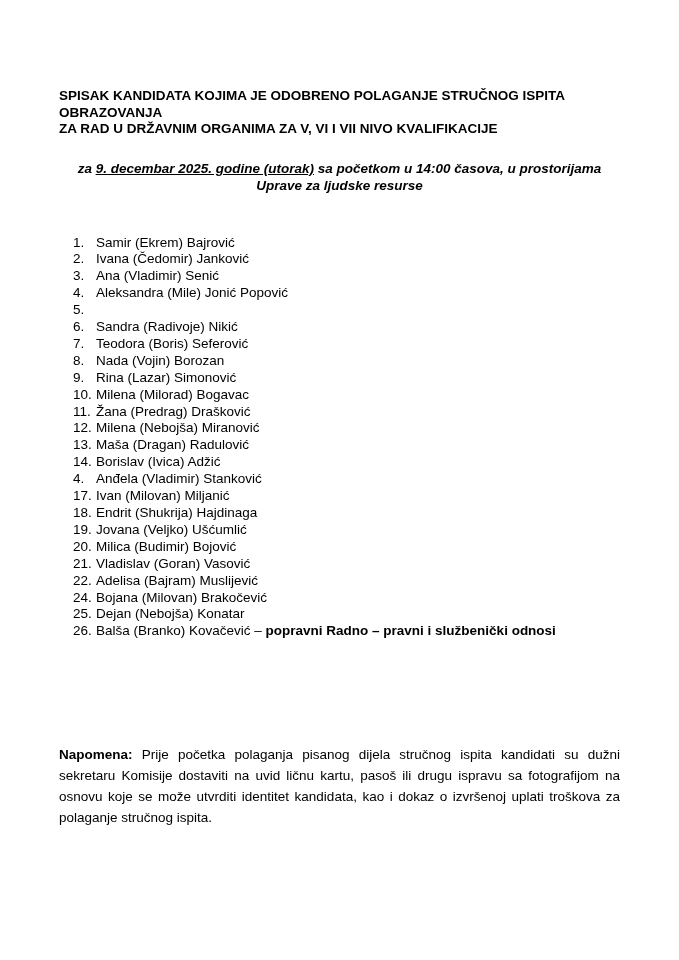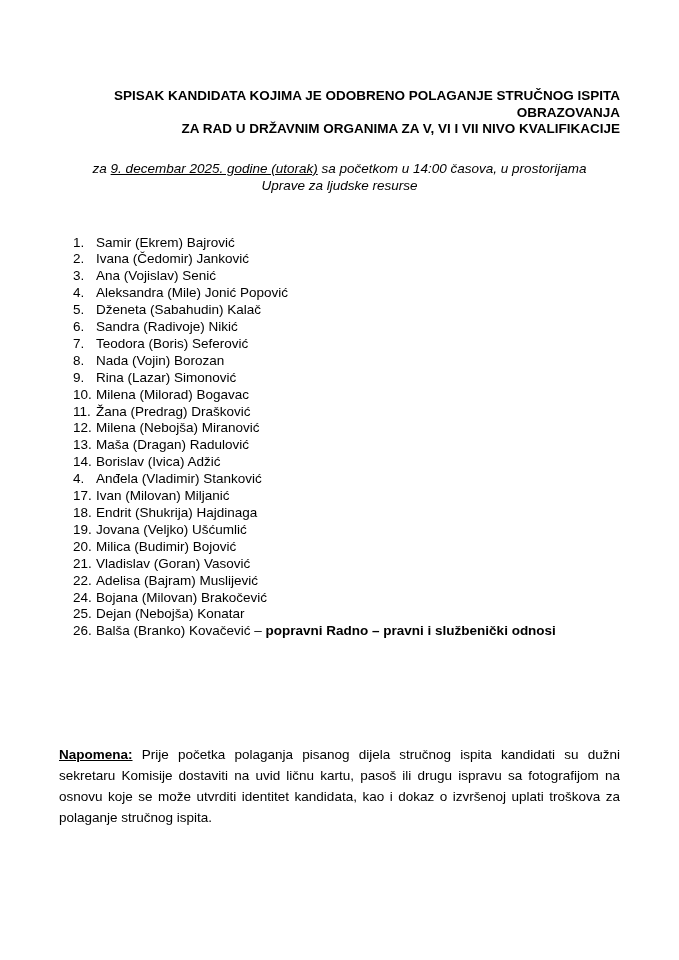--- a/index.html
+++ b/index.html
@@ -9,30 +9,30 @@
     color: #000000;
     font-family: "Liberation Sans", sans-serif;
   }
   .page {
     box-sizing: border-box;
     width: 679px; height: 960px;
     padding: 88px 59px 30px 59px;
     overflow: hidden;
   }
   .title {
-    text-align: right;
+    text-align: left;
     font-weight: bold;
     font-size: 13.5px;
     line-height: 16.5px;
   }
   .title .tline { white-space: nowrap; }
   .subtitle {
     margin-top: 22px;
     text-align: center;
-    font-weight: normal;
+    font-weight: bold;
     font-style: italic;
     font-size: 13.5px;
     line-height: 17.5px;
   }
   .u { text-decoration: underline; }
   .list {
     margin: 40px 0 0 14px;
     padding: 0;
     list-style: none;
     font-size: 13.5px;
@@ -40,21 +40,21 @@
   }
   .row { display: flex; }
   .num { flex: 0 0 23px; width: 23px; }
   .txt b { font-weight: bold; }
   .note {
     margin-top: 104px;
     font-size: 13.5px;
     line-height: 21px;
     text-align: justify;
   }
-  .note .label { font-weight: bold; text-decoration: underline; }
+  .note .label { font-weight: bold; }
 </style>
 </head>
 <body>
 
 <div class="page">
 
   <div class="title">
     <div class="tline">SPISAK KANDIDATA KOJIMA JE ODOBRENO POLAGANJE STRUČNOG ISPITA</div>
     <div class="tline">OBRAZOVANJA</div>
     <div class="tline">ZA RAD U DRŽAVNIM ORGANIMA ZA V, VI I VII NIVO KVALIFIKACIJE</div>
@@ -72,31 +72,30 @@
         <span class="txt"><span>Samir (Ekrem) Bajrović</span><b></b></span>
       </li>
 
       <li class="row">
         <span class="num">2.</span>
         <span class="txt"><span>Ivana (Čedomir) Janković</span><b></b></span>
       </li>
 
       <li class="row">
         <span class="num">3.</span>
-        <span class="txt"><span>Ana (Vojislav) Senić</span><b></b></span>
+        <span class="txt"><span>Ana (Vladimir) Senić</span><b></b></span>
       </li>
 
       <li class="row">
         <span class="num">4.</span>
         <span class="txt"><span>Aleksandra (Mile) Jonić Popović</span><b></b></span>
       </li>
 
       <li class="row">
         <span class="num">5.</span>
-        <span class="txt"><span>Dženeta (Sabahudin) Kalač</span><b></b></span>
       </li>
 
       <li class="row">
         <span class="num">6.</span>
         <span class="txt"><span>Sandra (Radivoje) Nikić</span><b></b></span>
       </li>
 
       <li class="row">
         <span class="num">7.</span>
         <span class="txt"><span>Teodora (Boris) Seferović</span><b></b></span>

